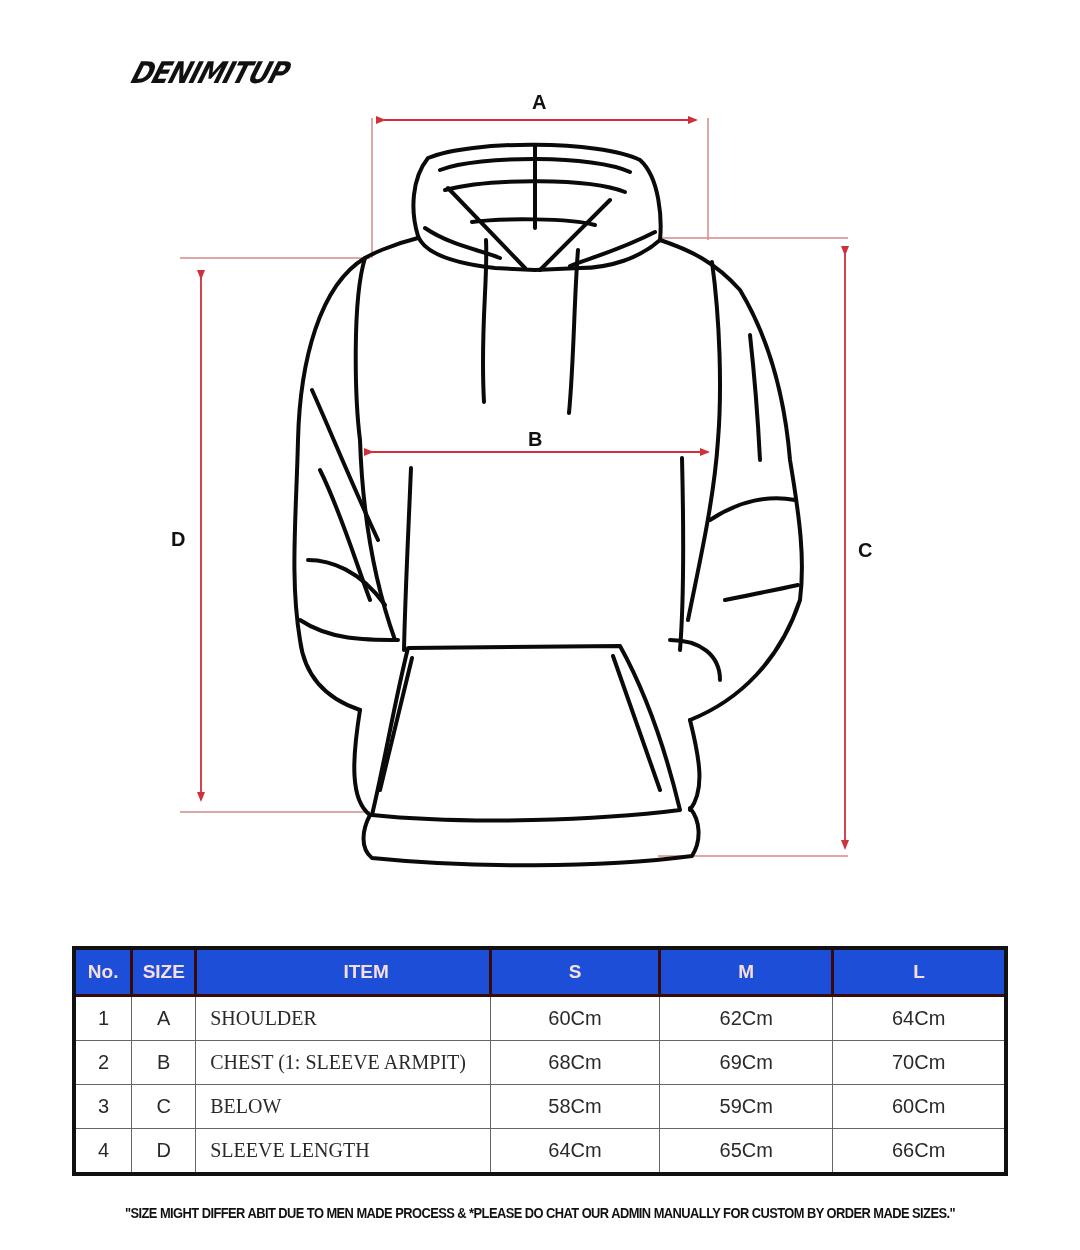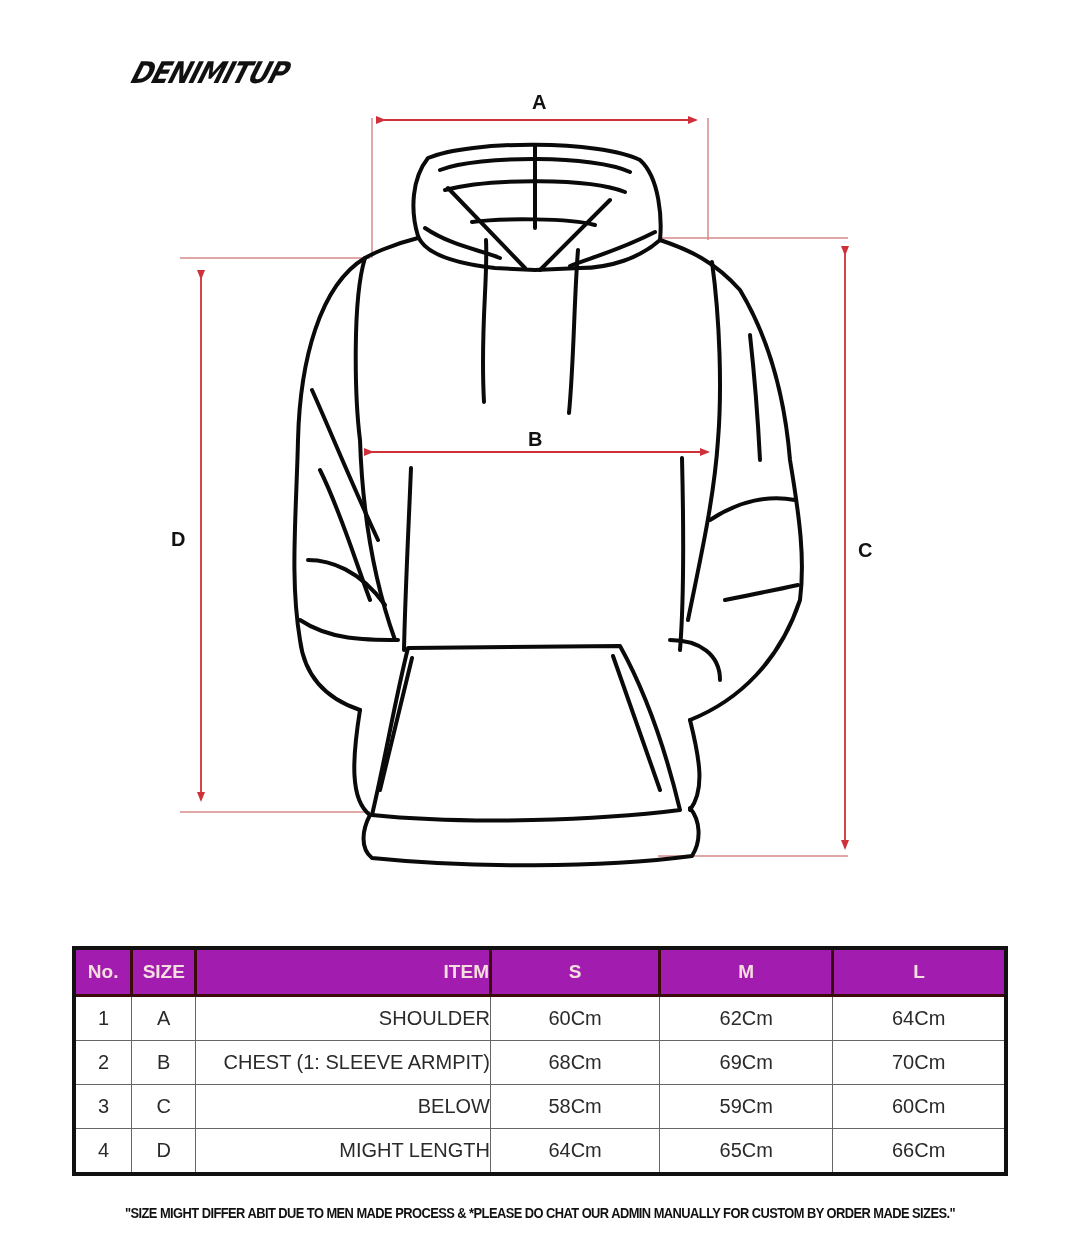--- a/index.html
+++ b/index.html
@@ -5,26 +5,26 @@
   html, body { margin: 0; padding: 0; background: #ffffff; }
   body { width: 1080px; height: 1250px; position: relative; overflow: hidden;
          font-family: "Liberation Sans", sans-serif; }
   .logo { position: absolute; left: 133px; top: 58px; font-family: "DejaVu Sans", sans-serif;
           font-style: italic; font-weight: bold; font-size: 26px; letter-spacing: -1px;
           color: #111; transform: skewX(-18deg) scaleY(1.15); }
   .dim-label { position: absolute; font-weight: bold; font-size: 20px; color: #111; }
   svg.drawing { position: absolute; left: 0; top: 0; }
   .size-table { position: absolute; left: 72px; top: 946px; width: 936px;
                 border-collapse: collapse; border: 4px solid #111; }
-  .size-table th { background: #a21caf; color: #f6dede; font-weight: bold; font-size: 19px;
+  .size-table th { background: #1d4ed8; color: #f6dede; font-weight: bold; font-size: 19px;
                    height: 44px; border: 3px solid #3a0a0a; padding: 0; }
   .size-table td { font-size: 20px; color: #2a2a2a; height: 43px; border: 1.5px solid #666;
                    text-align: center; padding: 0; }
-  .size-table td.item { text-align: right; padding-left: 14px; }
-  .size-table th.item-h { text-align: right; padding-left: 46px; }
+  .size-table td.item { text-align: left; padding-left: 14px; font-family: Liberation Serif, serif; }
+  .size-table th.item-h { text-align: center; padding-left: 46px; }
   .note { position: absolute; left: 0; width: 1080px; top: 1205px; text-align: center;
           font-family: "Liberation Sans", sans-serif; font-weight: bold; font-size: 14px;
           letter-spacing: -0.6px; color: #111; transform: scaleX(0.92); }
 </style>
 </head>
 <body>
 
 <div class="logo">DENIMITUP</div>
 
 <svg class="drawing" width="1080" height="940" viewBox="0 0 1080 940">
@@ -138,21 +138,21 @@
       <td>3</td>
       <td>C</td>
       <td class="item">BELOW</td>
       <td>58Cm</td>
       <td>59Cm</td>
       <td>60Cm</td>
     </tr>
     <tr>
       <td>4</td>
       <td>D</td>
-      <td class="item">MIGHT LENGTH</td>
+      <td class="item">SLEEVE LENGTH</td>
       <td>64Cm</td>
       <td>65Cm</td>
       <td>66Cm</td>
     </tr>
   </tbody>
 </table>
 
 <div class="note">"SIZE MIGHT DIFFER ABIT DUE TO MEN MADE PROCESS &amp; *PLEASE DO CHAT OUR ADMIN MANUALLY FOR CUSTOM BY ORDER MADE SIZES."</div>
 
 </body></html>

